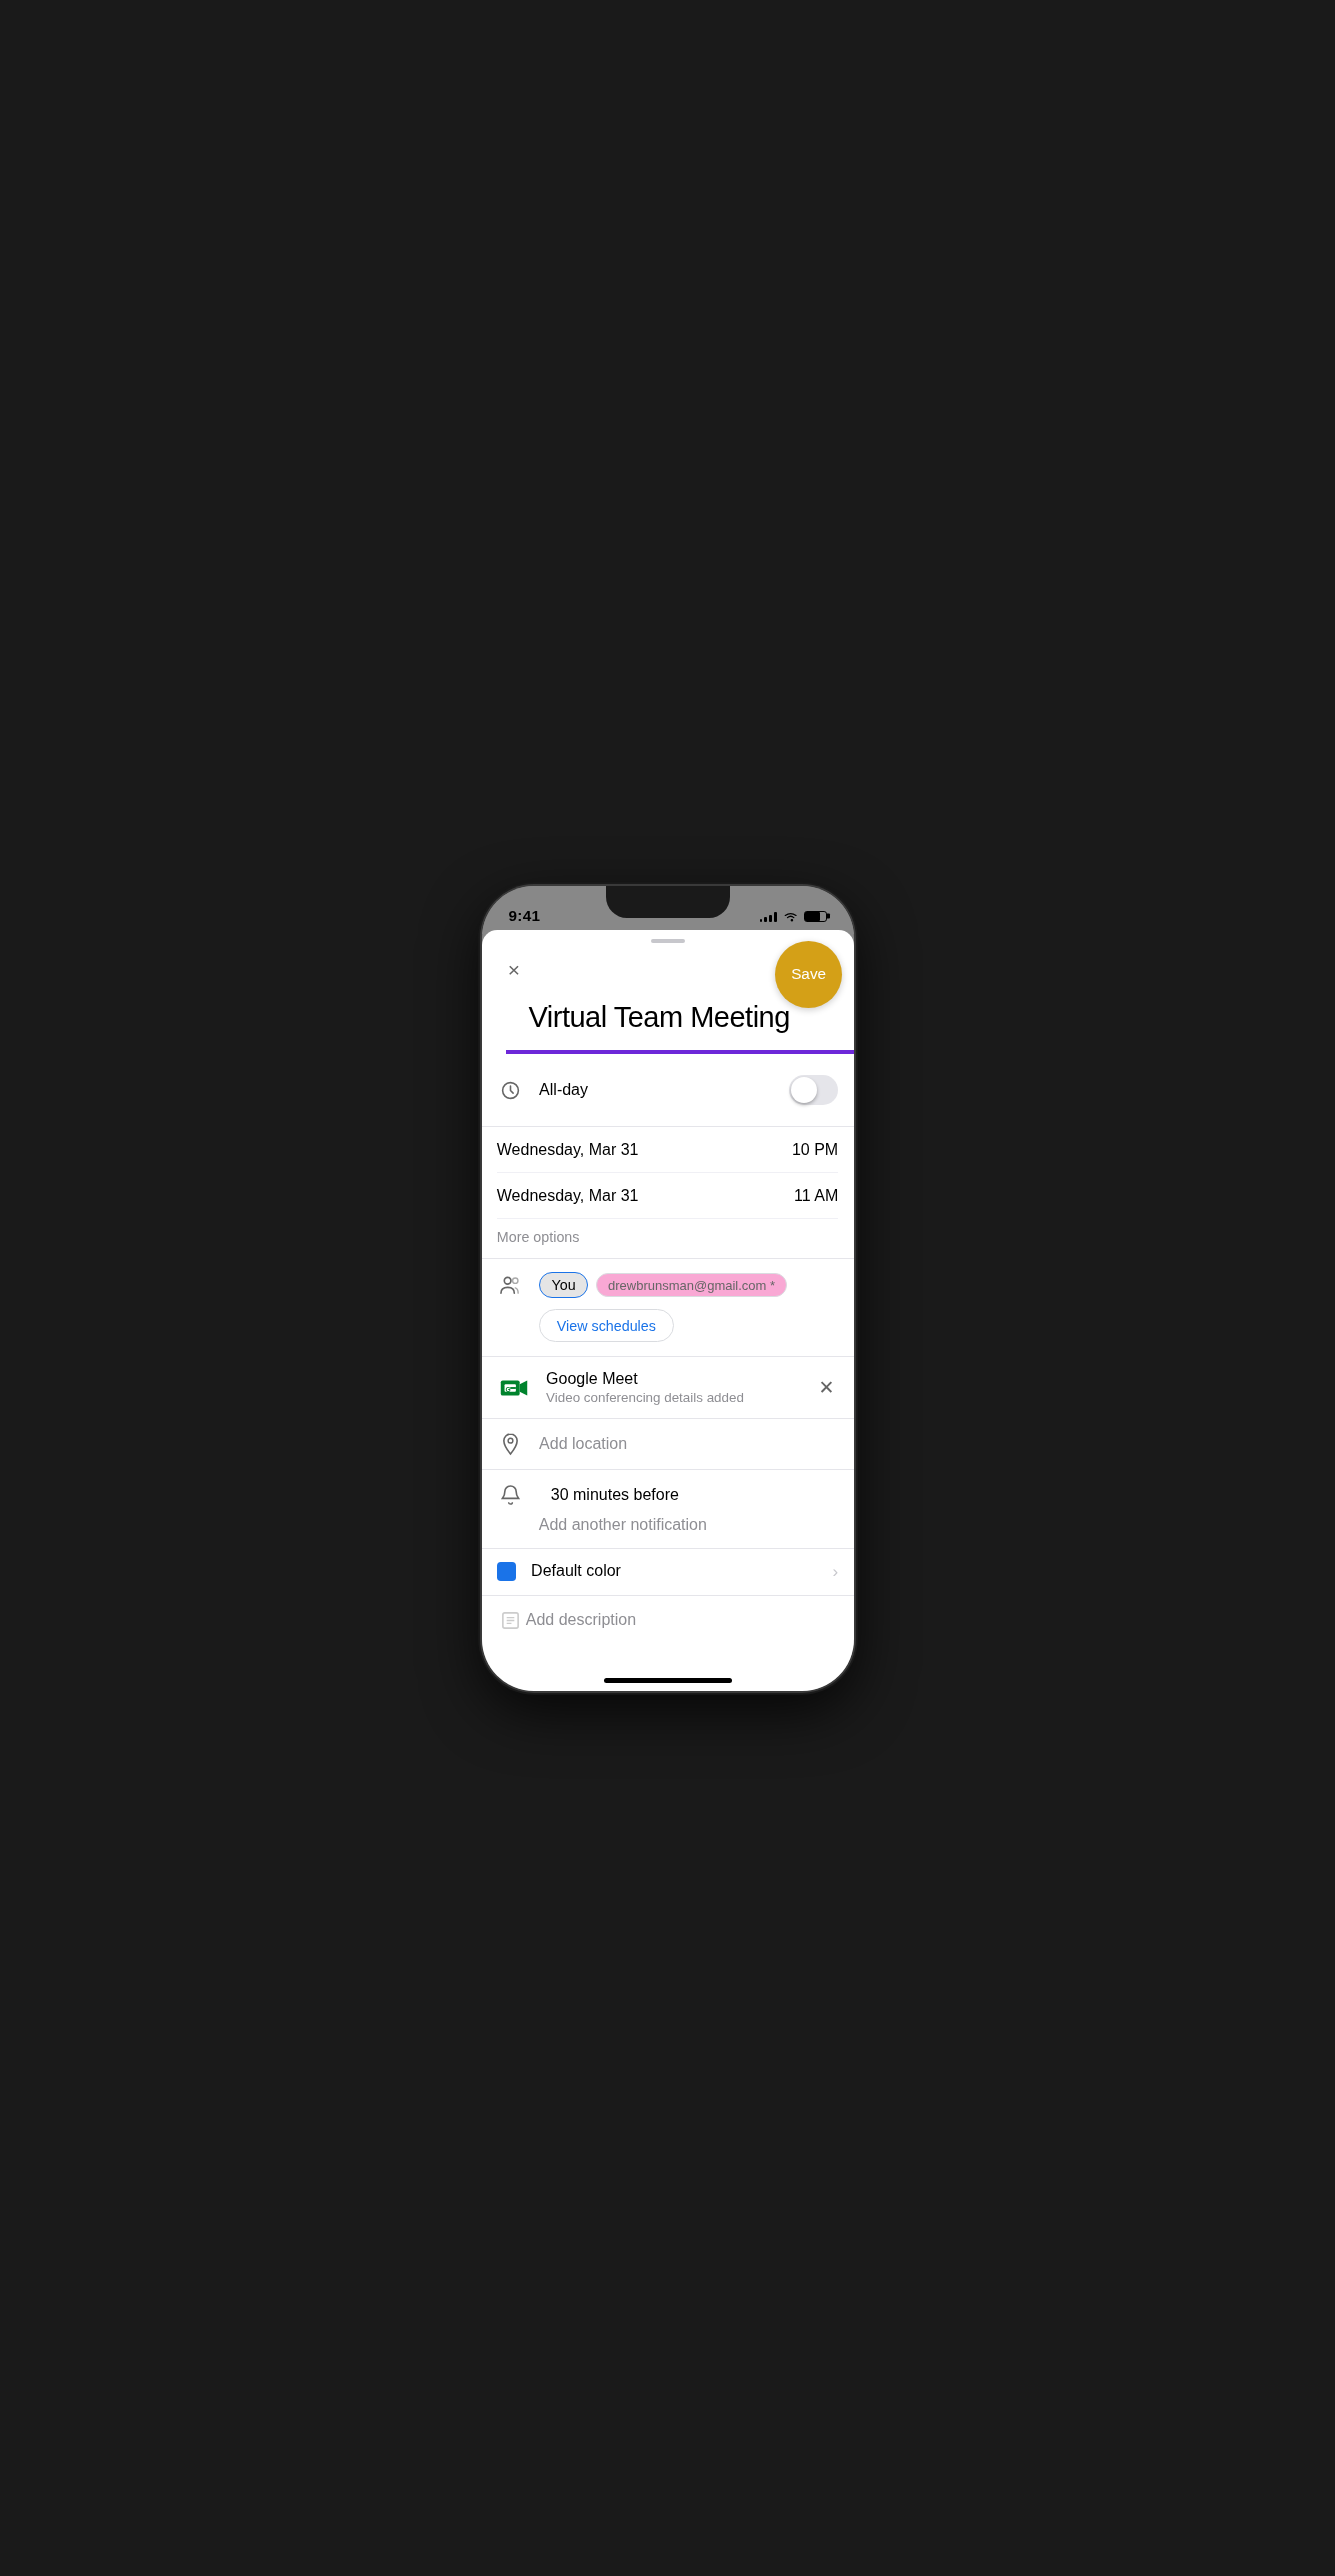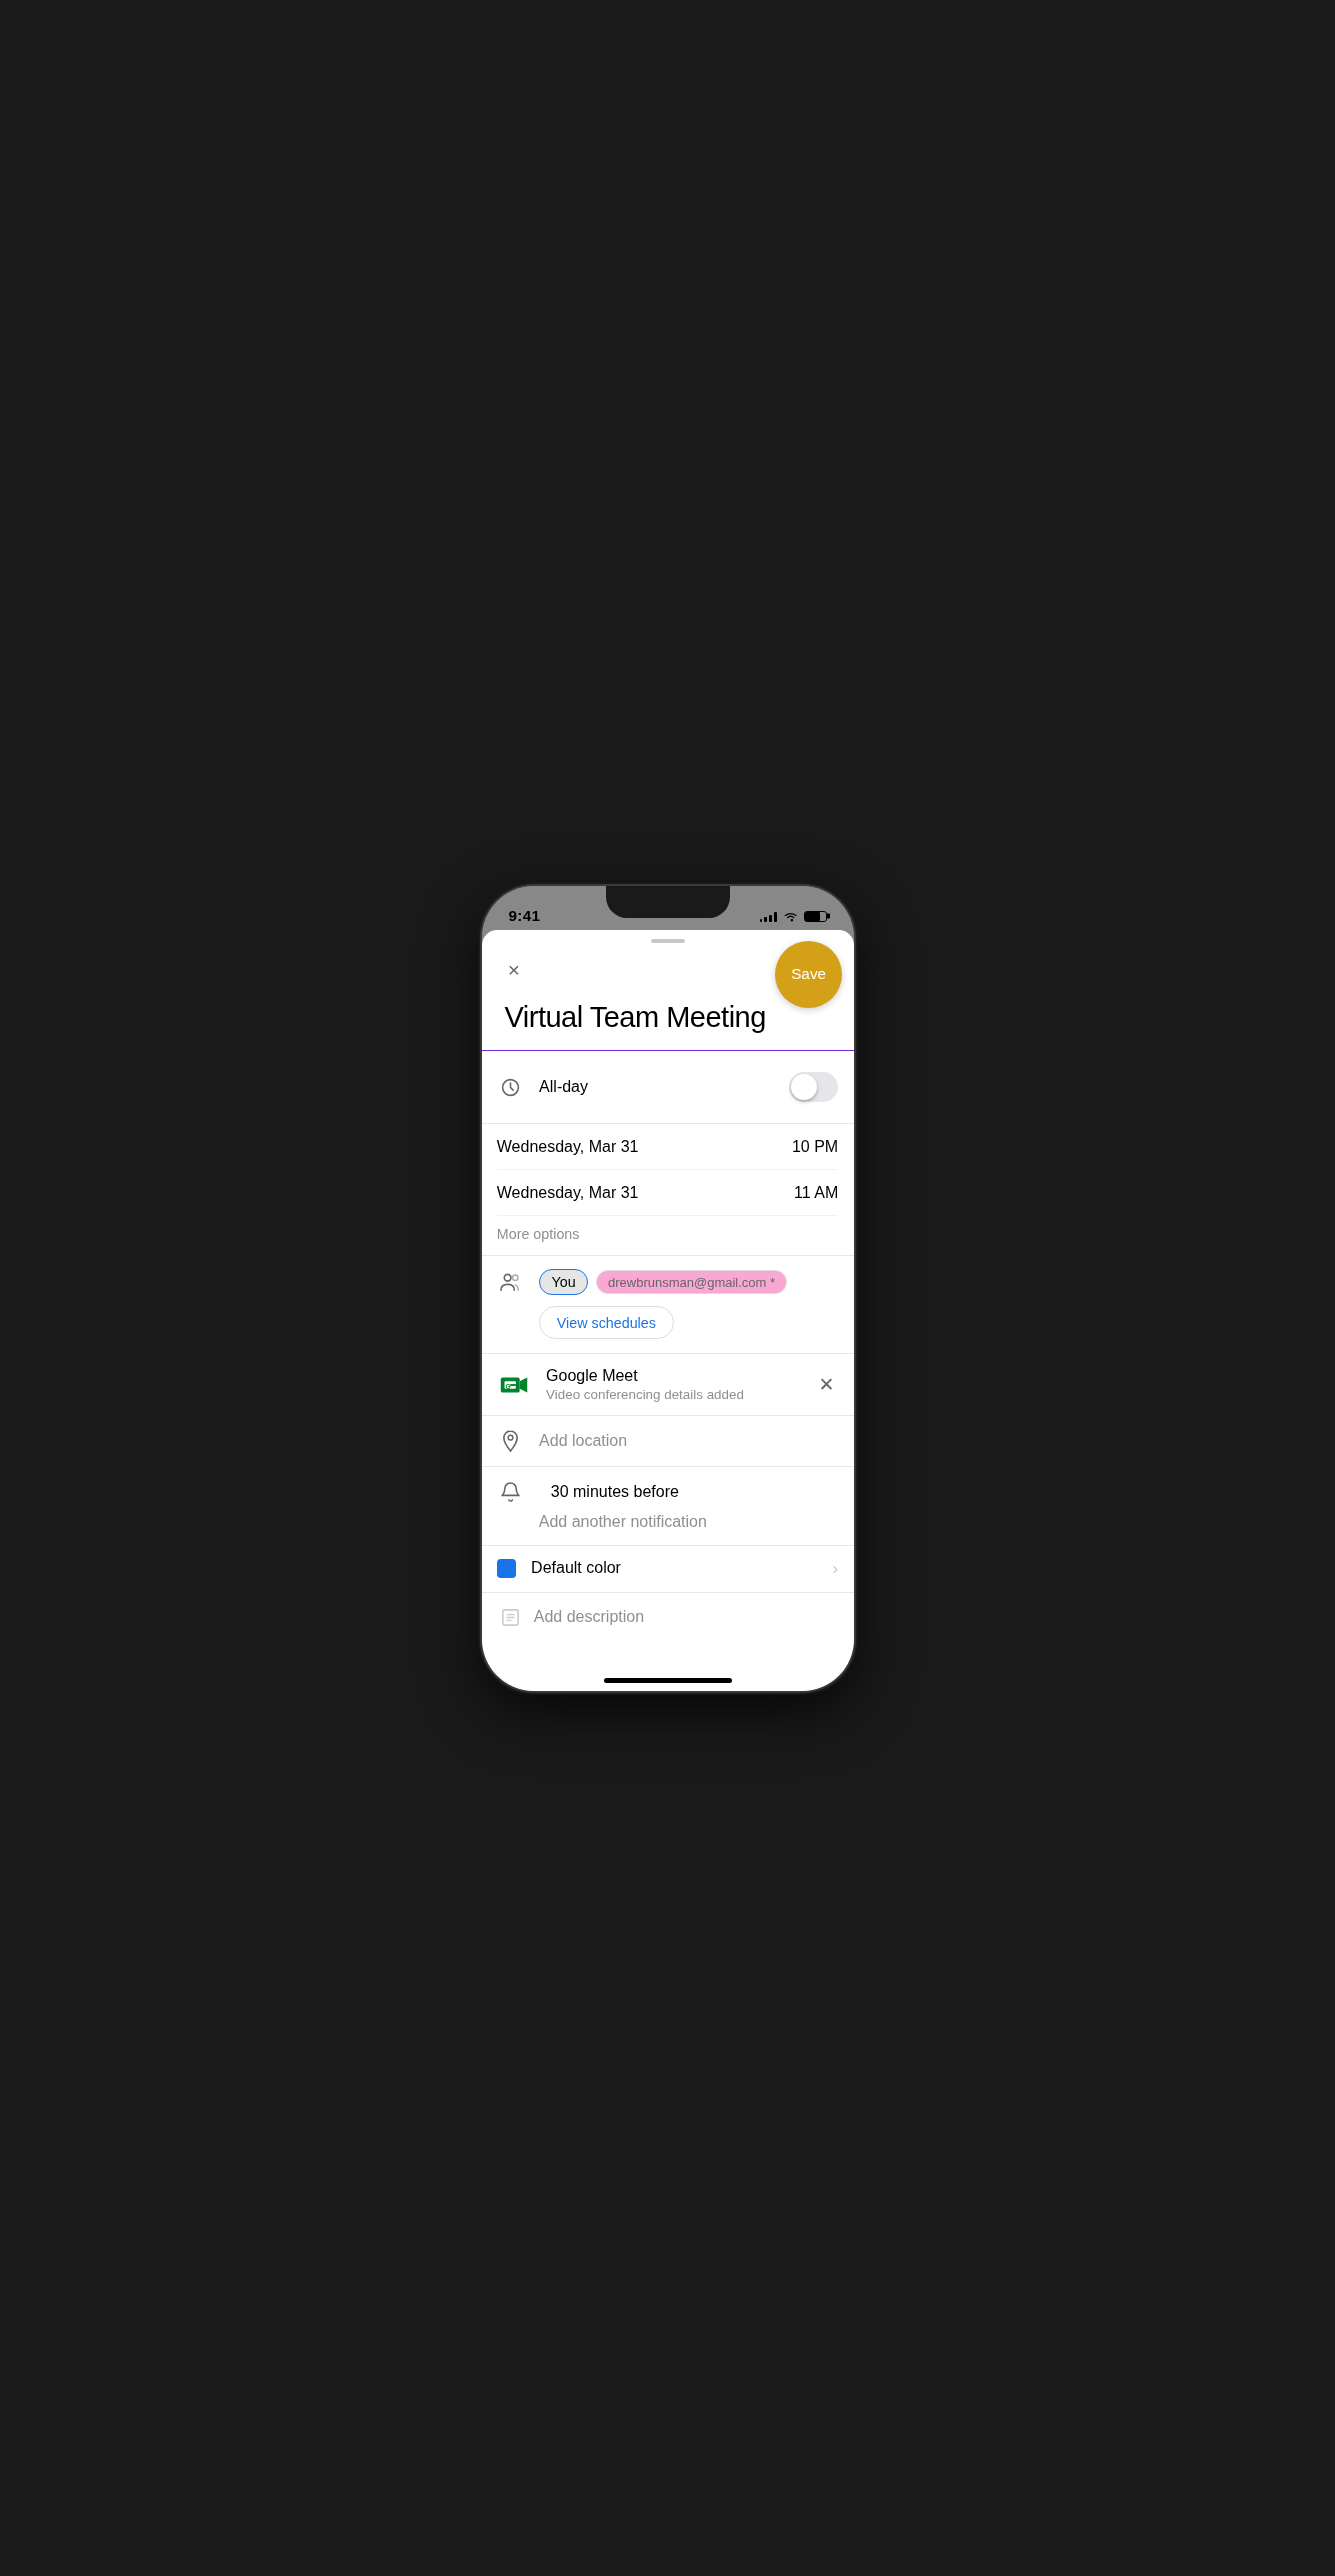--- a/index.html
+++ b/index.html
@@ -173,21 +173,22 @@
 
     .save-btn-label {
       color: #fff;
       font-size: 15.3px;
       font-weight: 500;
     }
 
     
     .event-title-section {
       padding: 3.8px 23px 15.3px;
-      border-bottom: 1px solid #6d28d9;
+      border-bottom: 4px solid #6d28d9;
+      margin-left: 24px;
     }
 
     .event-title {
       font-size: 29px;
       font-weight: 400;
       color: #000;
       letter-spacing: -0.5px;
     }
 
     
@@ -425,21 +426,21 @@
     .chevron-right {
       color: #c7c7cc;
       font-size: 17px;
     }
 
     
     .add-desc-section {
       display: flex;
       align-items: center;
       padding: 13.4px 15.3px;
-      gap: 10px;
+      gap: 2px;
     }
 
     
     .home-indicator {
       position: absolute;
       bottom: 7.6px;
       left: 50%;
       transform: translateX(-50%);
       width: 128px;
       height: 4.8px;

